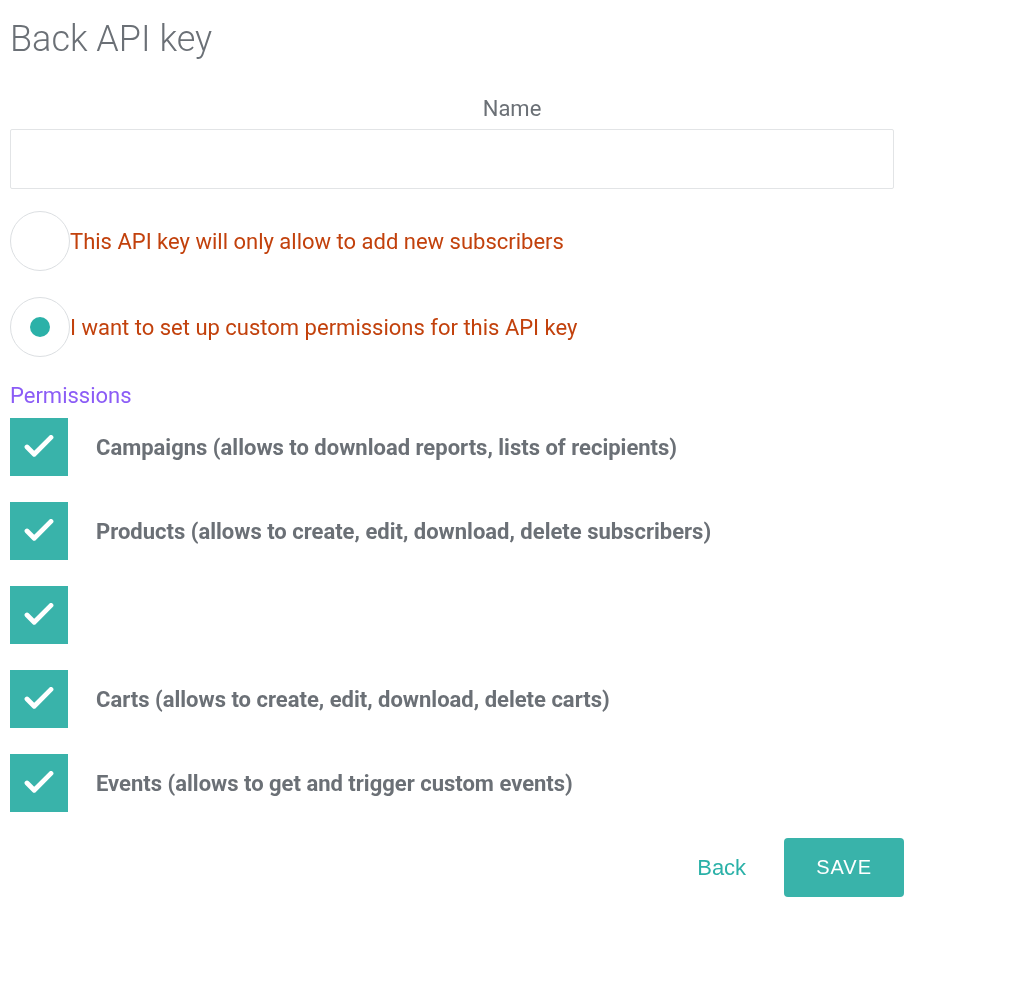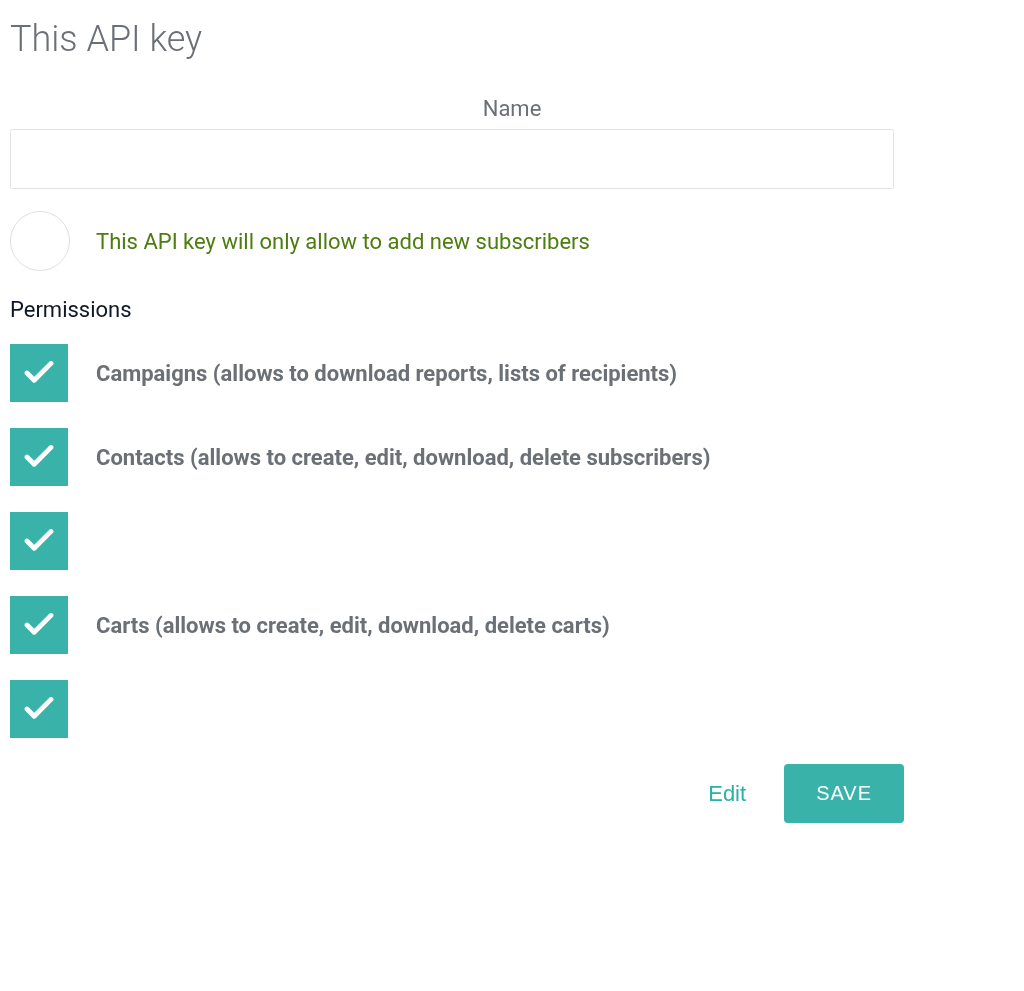--- a/index.html
+++ b/index.html
@@ -58,29 +58,28 @@
     height: 20px;
     border-radius: 50%;
     background: #2bb1a8;
     display: none;
   }
   .radio-inner.checked {
     display: block;
   }
   .radio-label {
     font-size: 22px;
-    color: #4d7c0f;
-    margin-left: 26px;
+    color: #c2410c;
     font-weight: 400;
   }
   .section-label {
     font-size: 22px;
-    color: #0f172a;
+    color: #8b5cf6;
     margin-top: 16px;
-    margin-bottom: 22px;
+    margin-bottom: 10px;
     font-weight: 400;
   }
   .checkbox-row {
     display: flex;
     align-items: center;
     margin-bottom: 26px;
   }
   .checkbox {
     width: 58px;
     height: 58px;
@@ -128,52 +127,58 @@
     padding: 18px 32px;
     cursor: pointer;
     font-weight: 400;
   }
 </style>
 </head>
 <body>
 
 
 
-<h1>This API key</h1>
+<h1>Back API key</h1>
 
 <div class="field-label">Name</div>
 <input type="text" class="text-input" value="" style="">
 
 <div class="radio-group">
   <div class="radio-row">
     <div class="radio-outer">
       
     </div>
     <span class="radio-label">This API key will only allow to add new subscribers</span>
   </div>
+  <div class="radio-row">
+    <div class="radio-outer">
+      <div class="radio-inner checked"></div>
+    </div>
+    <span class="radio-label">I want to set up custom permissions for this API key</span>
+  </div>
 </div>
 
 <div class="section-label">Permissions</div>
 
 <div>
   <div class="checkbox-row">
     <div class="checkbox">
       <svg viewBox="0 0 24 20">
           <path d="M2 10 L8 16 L22 2" stroke="#fff" stroke-width="4" fill="none" stroke-linecap="round" stroke-linejoin="round"></path>
         </svg>
     </div>
     <span class="checkbox-label">Campaigns (allows to download reports, lists of recipients)</span>
   </div>
   <div class="checkbox-row">
     <div class="checkbox">
       <svg viewBox="0 0 24 20">
           <path d="M2 10 L8 16 L22 2" stroke="#fff" stroke-width="4" fill="none" stroke-linecap="round" stroke-linejoin="round"></path>
         </svg>
     </div>
-    <span class="checkbox-label">Contacts (allows to create, edit, download, delete subscribers)</span>
+    <span class="checkbox-label">Products (allows to create, edit, download, delete subscribers)</span>
   </div>
   <div class="checkbox-row">
     <div class="checkbox">
       <svg viewBox="0 0 24 20">
           <path d="M2 10 L8 16 L22 2" stroke="#fff" stroke-width="4" fill="none" stroke-linecap="round" stroke-linejoin="round"></path>
         </svg>
     </div>
   </div>
   <div class="checkbox-row">
     <div class="checkbox">
@@ -182,22 +187,23 @@
         </svg>
     </div>
     <span class="checkbox-label">Carts (allows to create, edit, download, delete carts)</span>
   </div>
   <div class="checkbox-row">
     <div class="checkbox">
       <svg viewBox="0 0 24 20">
           <path d="M2 10 L8 16 L22 2" stroke="#fff" stroke-width="4" fill="none" stroke-linecap="round" stroke-linejoin="round"></path>
         </svg>
     </div>
+    <span class="checkbox-label">Events (allows to get and trigger custom events)</span>
   </div>
 </div>
 
 <div class="button-row">
-  <button class="btn-back">Edit</button>
+  <button class="btn-back">Back</button>
   <button class="btn-save">SAVE</button>
 </div>
 
 
 
 
 </body></html>

